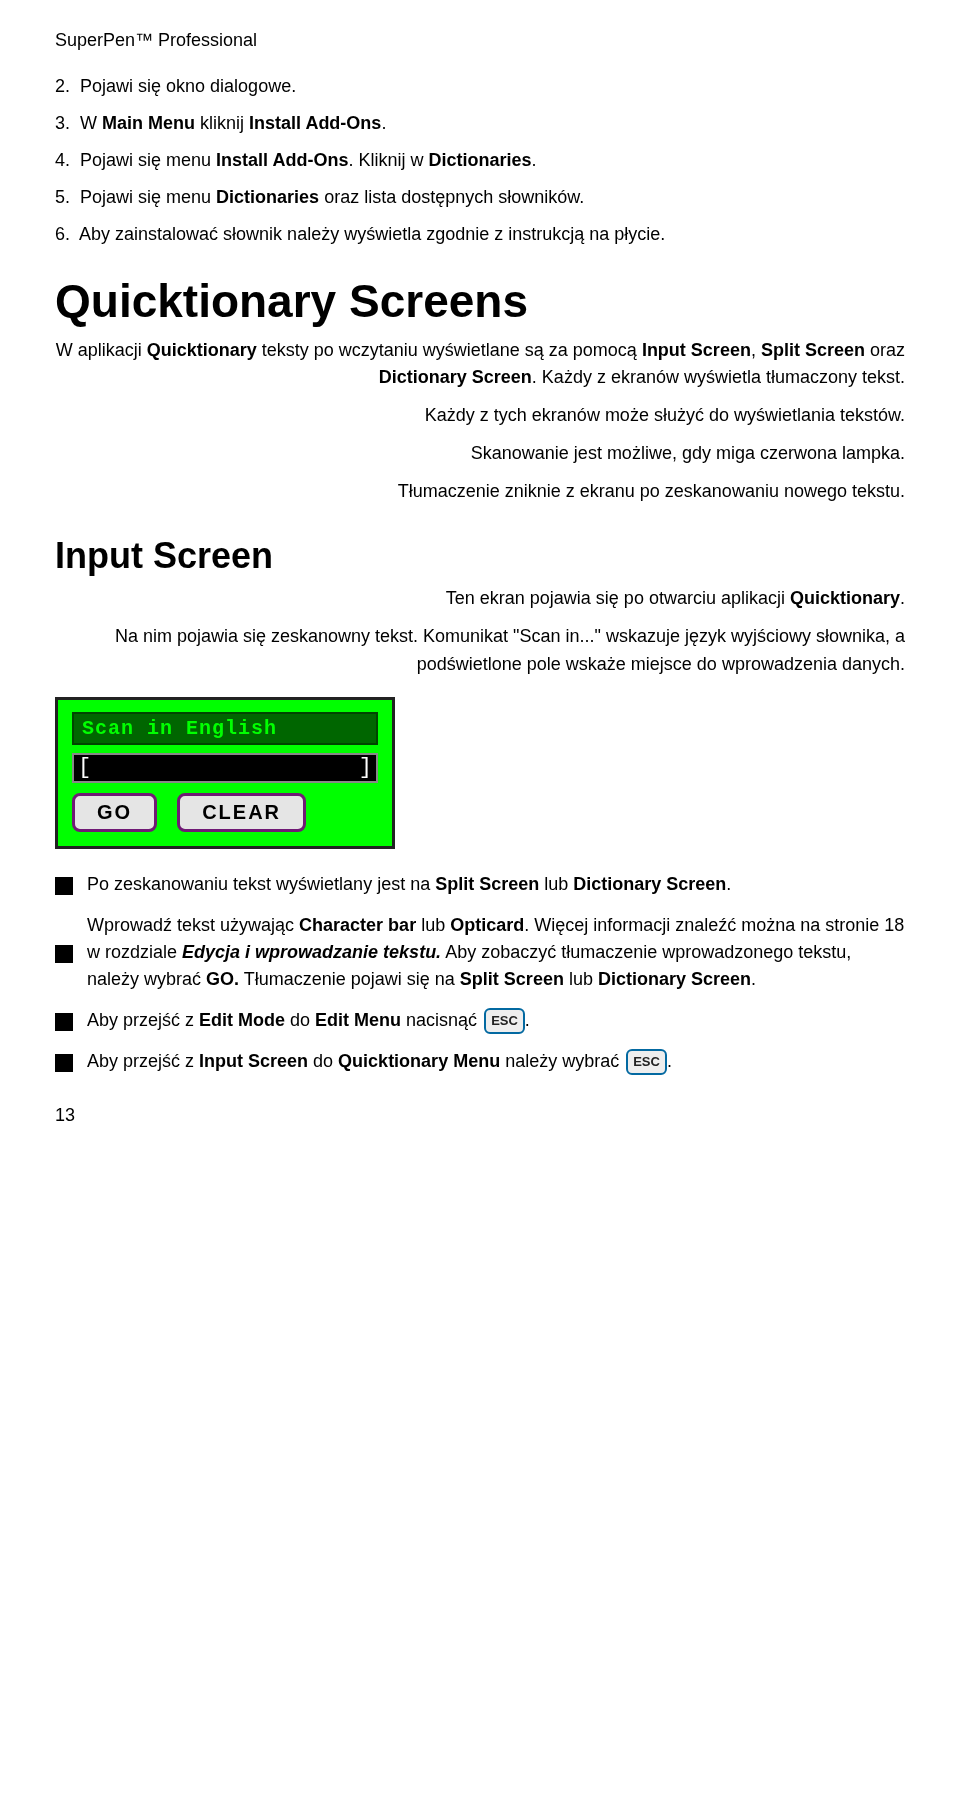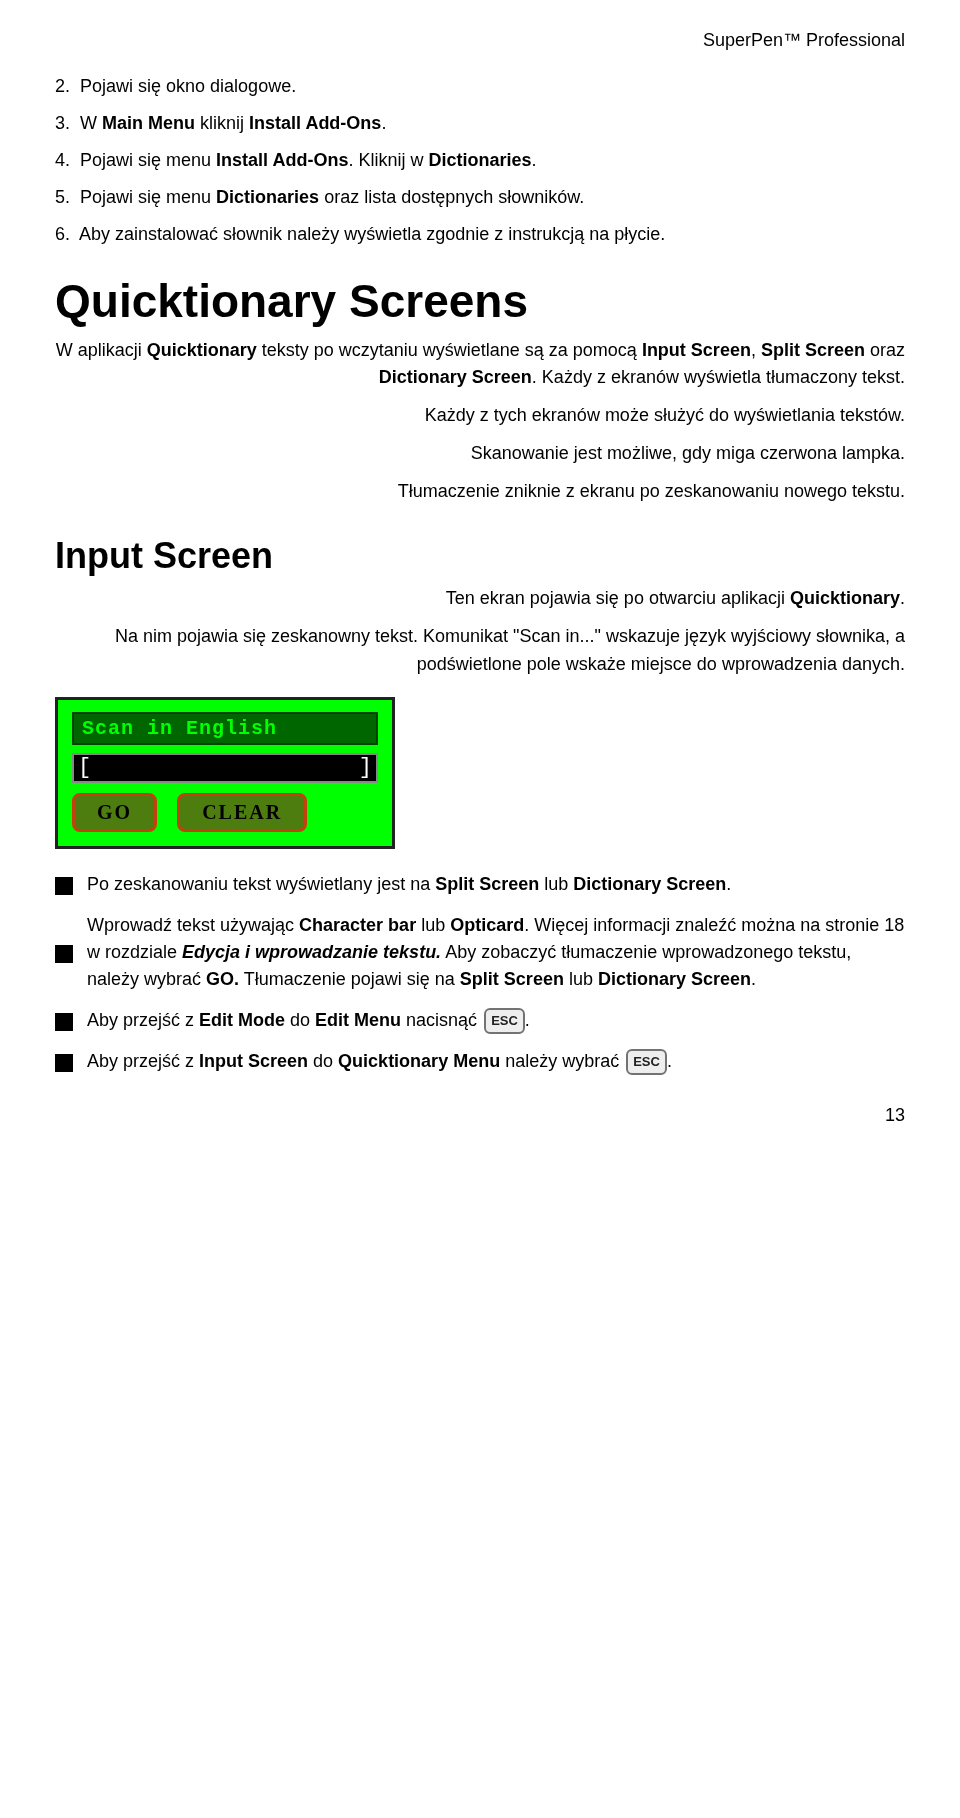--- a/index.html
+++ b/index.html
@@ -6,21 +6,20 @@
     body {
       background: #ffffff;
       font-family: Arial, Helvetica, sans-serif;
       font-size: 18px;
       color: #000000;
       width: 960px;
       min-height: 1818px;
       padding: 30px 55px 40px 55px;
     }
     .header-right {
-      text-align: right;
       font-size: 18px;
       margin-bottom: 18px;
       padding-bottom: 4px;
     }
     .numbered-list {
       list-style: none;
       padding: 0;
       margin-bottom: 16px;
     }
     .numbered-list li {
@@ -87,25 +86,25 @@
       color: #fff;
       font-size: 22px;
       margin-left: 4px;
     }
     .screen-buttons {
       display: flex;
       gap: 20px;
       margin-top: 4px;
     }
     .screen-btn {
-      background: #4d7c0f;
-      border: 3px solid #c2410c;
+      background: #e5e5e5;
+      border: 3px solid #701a75;
       border-radius: 8px;
       color: #000;
-      font-family: Liberation Serif, serif;
+      font-family: Liberation Sans, sans-serif;
       font-size: 20px;
       font-weight: bold;
       padding: 5px 22px;
       letter-spacing: 2px;
     }
     .bullet-list {
       list-style: none;
       padding: 0;
       margin: 10px 0 0 0;
     }
@@ -123,33 +122,32 @@
       margin-right: 14px;
       margin-top: 4px;
       flex-shrink: 0;
     }
     .bullet-list li .bullet-text {
       flex: 1;
       font-size: 18px;
     }
     .esc-badge {
       display: inline-block;
-      border: 2px solid #737373;
+      border: 2px solid #0369a1;
       border-radius: 6px;
       font-size: 13px;
       font-weight: bold;
       padding: 1px 5px;
       background: #eee;
       color: #222;
       font-family: Arial, Helvetica, sans-serif;
       vertical-align: middle;
       margin-left: 2px;
     }
     .footer-right {
-      text-align: right;
       font-size: 18px;
       margin-top: 30px;
     }
   </style>
 </head>
 <body>
 
 <div class="header-right">
   <span>SuperPen™ Professional</span>
 </div>

